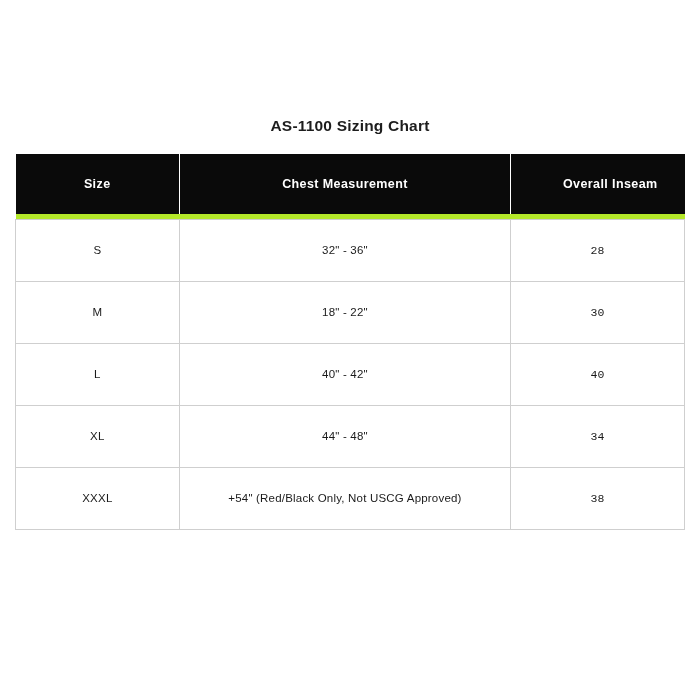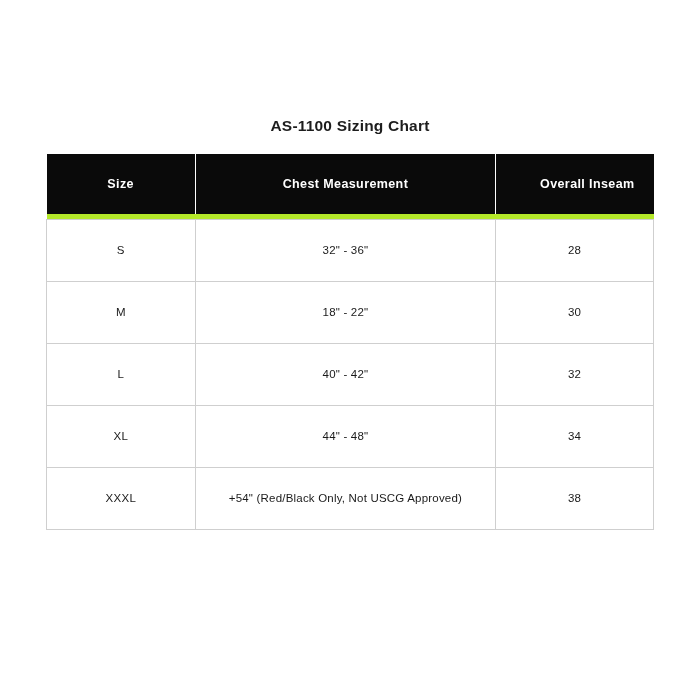--- a/index.html
+++ b/index.html
@@ -27,21 +27,21 @@
     margin-top: 118px;
     font-size: 15.5px;
     font-weight: bold;
     letter-spacing: 0.2px;
     color: #1d1d1d;
     text-align: center;
     line-height: 1;
   }
   .table-wrap {
     margin-top: 20px;
-    width: 608px;
+    width: 670px;
   }
   table.sizing {
     width: 100%;
     border-collapse: collapse;
     table-layout: fixed;
   }
   table.sizing col.col-size { width: 24.5%; }
   table.sizing col.col-chest { width: 49.5%; }
   table.sizing col.col-inseam { width: 26%; }
 
@@ -86,20 +86,21 @@
   }
   tbody td.size-cell {
     font-weight: normal;
     letter-spacing: 0.3px;
   }
   tbody td.chest-cell {
     letter-spacing: 0.2px;
   }
   tbody td.inseam-cell {
     letter-spacing: 0.2px;
+    font-family: Liberation Mono, monospace;
   }
 </style>
 </head>
 <body>
 
 <div class="page">
 
   <div class="chart-title">AS-1100 Sizing Chart</div>
 
   <div class="table-wrap">
@@ -126,21 +127,21 @@
           <td class="inseam-cell">28</td>
         </tr>
         <tr>
           <td class="size-cell">M</td>
           <td class="chest-cell">18" - 22"</td>
           <td class="inseam-cell">30</td>
         </tr>
         <tr>
           <td class="size-cell">L</td>
           <td class="chest-cell">40" - 42"</td>
-          <td class="inseam-cell">32</td>
+          <td class="inseam-cell">40</td>
         </tr>
         <tr>
           <td class="size-cell">XL</td>
           <td class="chest-cell">44" - 48"</td>
           <td class="inseam-cell">34</td>
         </tr>
         <tr>
           <td class="size-cell">XXXL</td>
           <td class="chest-cell">+54" (Red/Black Only, Not USCG Approved)</td>
           <td class="inseam-cell">38</td>

